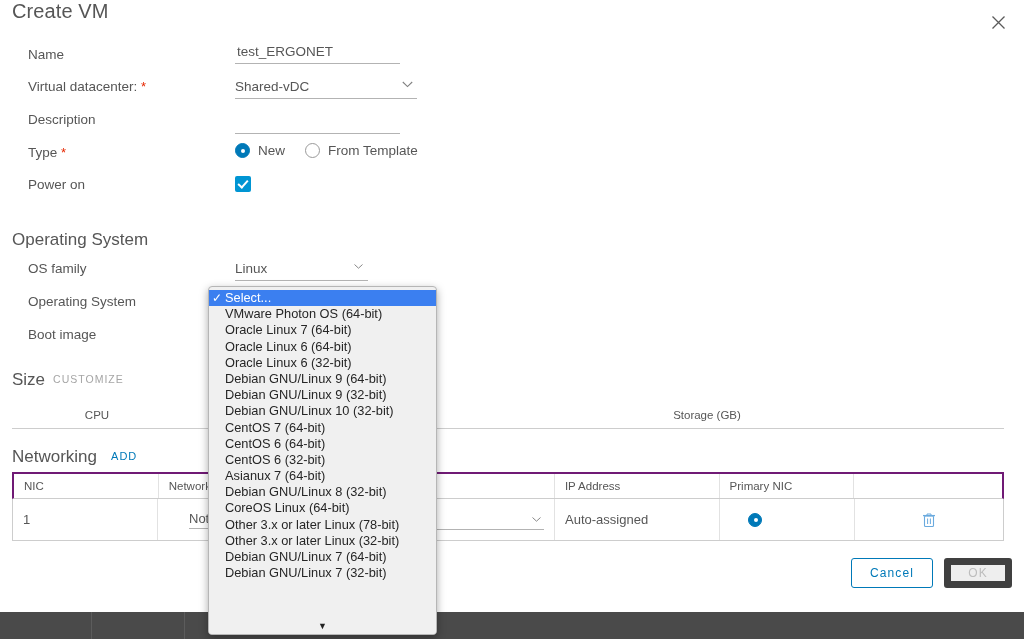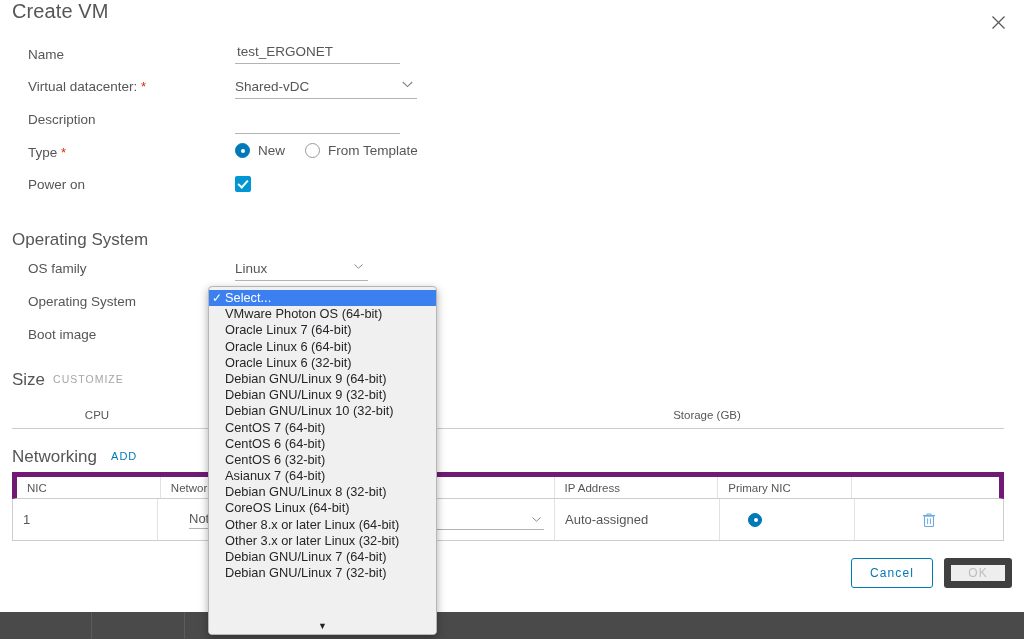--- a/index.html
+++ b/index.html
@@ -135,21 +135,21 @@
     vertical-align: 2px;
   }
 
   
   .tbl { position: absolute; left: 12px; width: 992px; }
   .tbl-head {
     display: flex; height: 27px; align-items: center;
     border-bottom: 1px solid #cdcdcd;
     font-size: 11.5px; color: #565656;
   }
-  .tbl-head.bordered { border: 5px solid #701a75; border-bottom: 1px solid #cdcdcd; }
+  .tbl-head.bordered { border: 2px solid #701a75; border-bottom: 1px solid #cdcdcd; }
   .tbl-row {
     display: flex; height: 42px; align-items: center;
     font-size: 13px; color: #565656;
     border: 1px solid #cdcdcd; border-top: none;
   }
   .cell { padding: 0 10px; overflow: hidden; white-space: nowrap; }
   .cell.sep { border-right: 1px solid #e2e2e2; height: 100%; display: flex; align-items: center; }
   .radio.small { width: 14px; height: 14px; }
   .trash { cursor: pointer; }
 
@@ -383,21 +383,21 @@
         <div class="popup-item">Oracle Linux 6 (32-bit)</div>
         <div class="popup-item">Debian GNU/Linux 9 (64-bit)</div>
         <div class="popup-item">Debian GNU/Linux 9 (32-bit)</div>
         <div class="popup-item">Debian GNU/Linux 10 (32-bit)</div>
         <div class="popup-item">CentOS 7 (64-bit)</div>
         <div class="popup-item">CentOS 6 (64-bit)</div>
         <div class="popup-item">CentOS 6 (32-bit)</div>
         <div class="popup-item">Asianux 7 (64-bit)</div>
         <div class="popup-item">Debian GNU/Linux 8 (32-bit)</div>
         <div class="popup-item">CoreOS Linux (64-bit)</div>
-        <div class="popup-item">Other 8.x or later Linux (64-bit)</div>
+        <div class="popup-item">Other 3.x or later Linux (78-bit)</div>
         <div class="popup-item">Other 3.x or later Linux (32-bit)</div>
         <div class="popup-item">Debian GNU/Linux 7 (64-bit)</div>
         <div class="popup-item">Debian GNU/Linux 7 (32-bit)</div>
       </div>
     <div class="popup-fade"></div>
     <div class="popup-scroll-arrow">▼</div>
   </div>
 
 </div>
 

